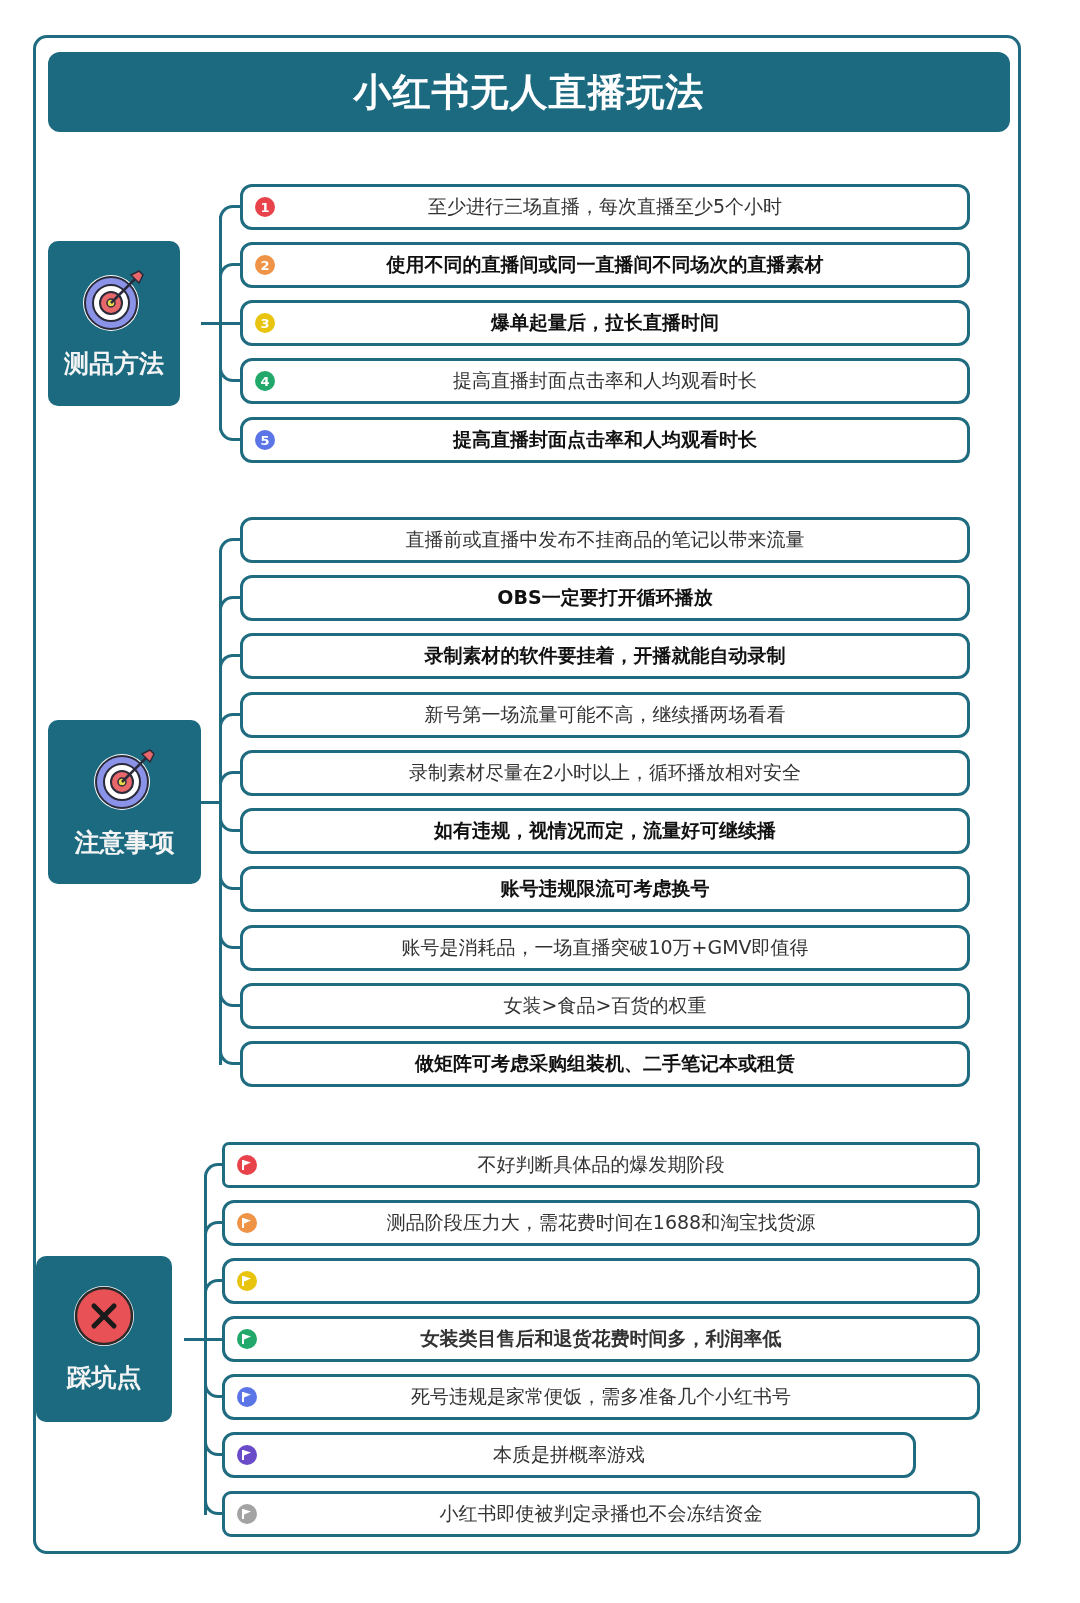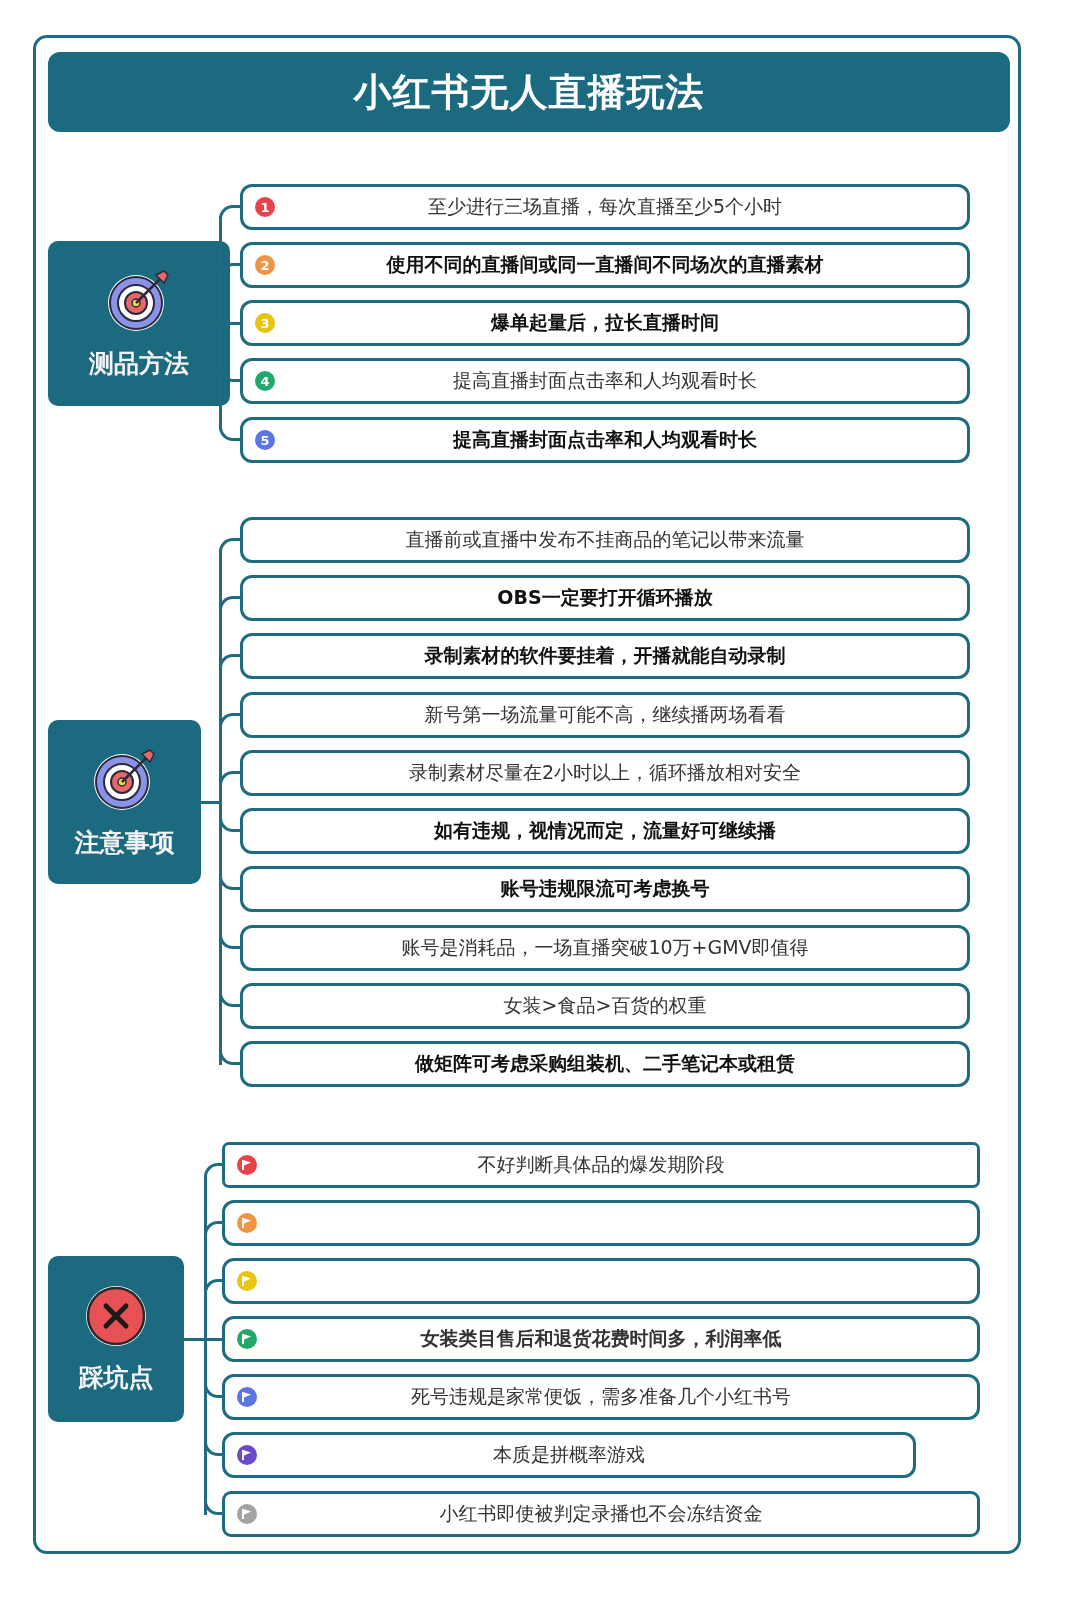--- a/index.html
+++ b/index.html
@@ -29,21 +29,21 @@
 </style>
 </head>
 <body>
 
 <div class="frame"></div>
 
 <div class="title-bar">
   <span class="title-text">小红书无人直播玩法</span>
 </div>
 
-<div class="label-box" style="left:48px;top:241px;width:182px;height:165px;">
+<div class="label-box" style="left:48px;top:241px;width:132px;height:165px;">
   <svg width="66" height="66" viewBox="0 0 66 66">
     <circle cx="30" cy="36" r="28" fill="#ffffff"></circle>
     <circle cx="30" cy="36" r="26" fill="#8a93e8" stroke="#2a2a3a" stroke-width="2"></circle>
     <circle cx="30" cy="36" r="18" fill="#ffffff" stroke="#2a2a3a" stroke-width="2"></circle>
     <circle cx="30" cy="36" r="11" fill="#e8676a" stroke="#2a2a3a" stroke-width="2"></circle>
     <circle cx="30" cy="36" r="4" fill="#e8d94a" stroke="#2a2a3a" stroke-width="1.5"></circle>
     <line x1="30" y1="36" x2="54" y2="12" stroke="#2a2a3a" stroke-width="2.5"></line>
     <path d="M50 8 L58 4 L62 8 L58 16 Z" fill="#e8676a" stroke="#2a2a3a" stroke-width="1.5"></path>
   </svg>
   <span class="label-text">测品方法</span>
@@ -126,21 +126,21 @@
 </div>
 <div class="branch down" style="left:219px;top:987px;"></div>
 <div class="item" style="left:240px;top:983px;width:730px;">
   <span class="item-text">女装&gt;食品&gt;百货的权重</span>
 </div>
 <div class="branch down" style="left:219px;top:1045px;"></div>
 <div class="item" style="left:240px;top:1041px;width:730px;">
   <span class="item-text bold">做矩阵可考虑采购组装机、二手笔记本或租赁</span>
 </div>
 
-<div class="label-box" style="left:48px;top:1256px;width:136px;height:166px;">
+<div class="label-box" style="left:36px;top:1256px;width:136px;height:166px;">
   <svg width="62" height="62" viewBox="0 0 62 62">
     <circle cx="31" cy="31" r="30" fill="#ffffff"></circle>
     <circle cx="31" cy="31" r="28" fill="#e85256" stroke="#2a2a2a" stroke-width="2.5"></circle>
     <line x1="21" y1="21" x2="41" y2="41" stroke="#1a1a1a" stroke-width="5" stroke-linecap="round"></line>
     <line x1="41" y1="21" x2="21" y2="41" stroke="#1a1a1a" stroke-width="5" stroke-linecap="round"></line>
   </svg>
   <span class="label-text">踩坑点</span>
 </div>
 <div class="hline" style="left:184px;top:1338px;width:22px;"></div>
 <div class="trunk" style="left:204px;top:1175px;height:340px;"></div>
@@ -156,20 +156,21 @@
   <span class="item-text">不好判断具体品的爆发期阶段</span>
 </div>
 <div class="branch" style="left:204px;top:1221px;"></div>
 <div class="item" style="left:222px;top:1200px;width:758px;">
   <span class="flag" style="background:#ef9446;">
     <svg width="12" height="12" viewBox="0 0 12 12">
         <path d="M2 1 L2 11" stroke="#fff" stroke-width="2"></path>
         <path d="M2 1 L10 3.5 L2 7 Z" fill="#fff"></path>
       </svg>
   </span>
+  <span class="item-text">测品阶段压力大，需花费时间在1688和淘宝找货源</span>
 </div>
 <div class="branch" style="left:204px;top:1279px;"></div>
 <div class="item" style="left:222px;top:1258px;width:758px;">
   <span class="flag" style="background:#e8c40f;">
     <svg width="12" height="12" viewBox="0 0 12 12">
         <path d="M2 1 L2 11" stroke="#fff" stroke-width="2"></path>
         <path d="M2 1 L10 3.5 L2 7 Z" fill="#fff"></path>
       </svg>
   </span>
 </div>

